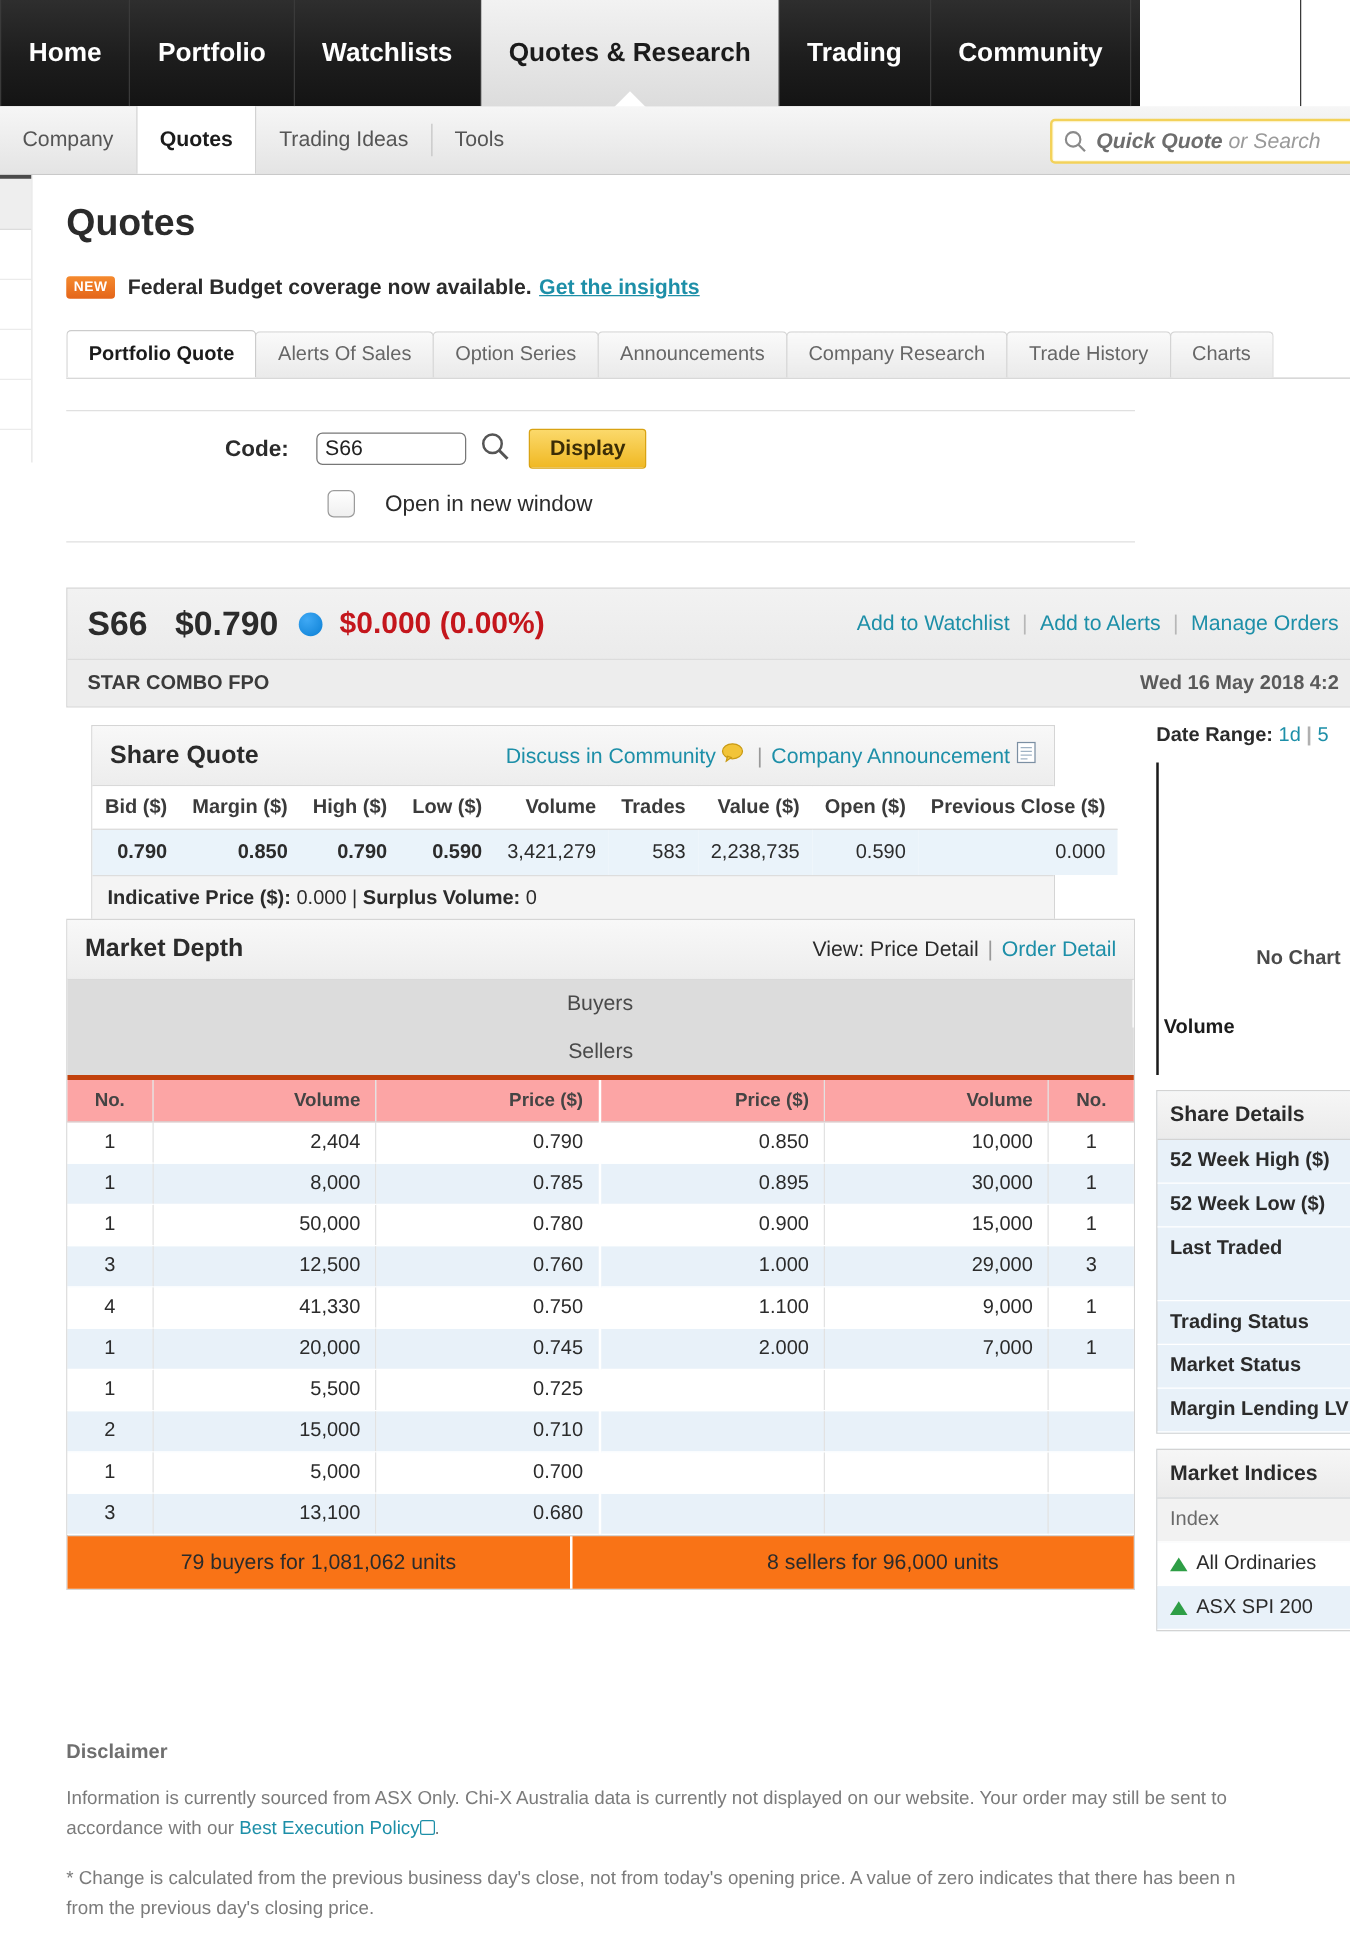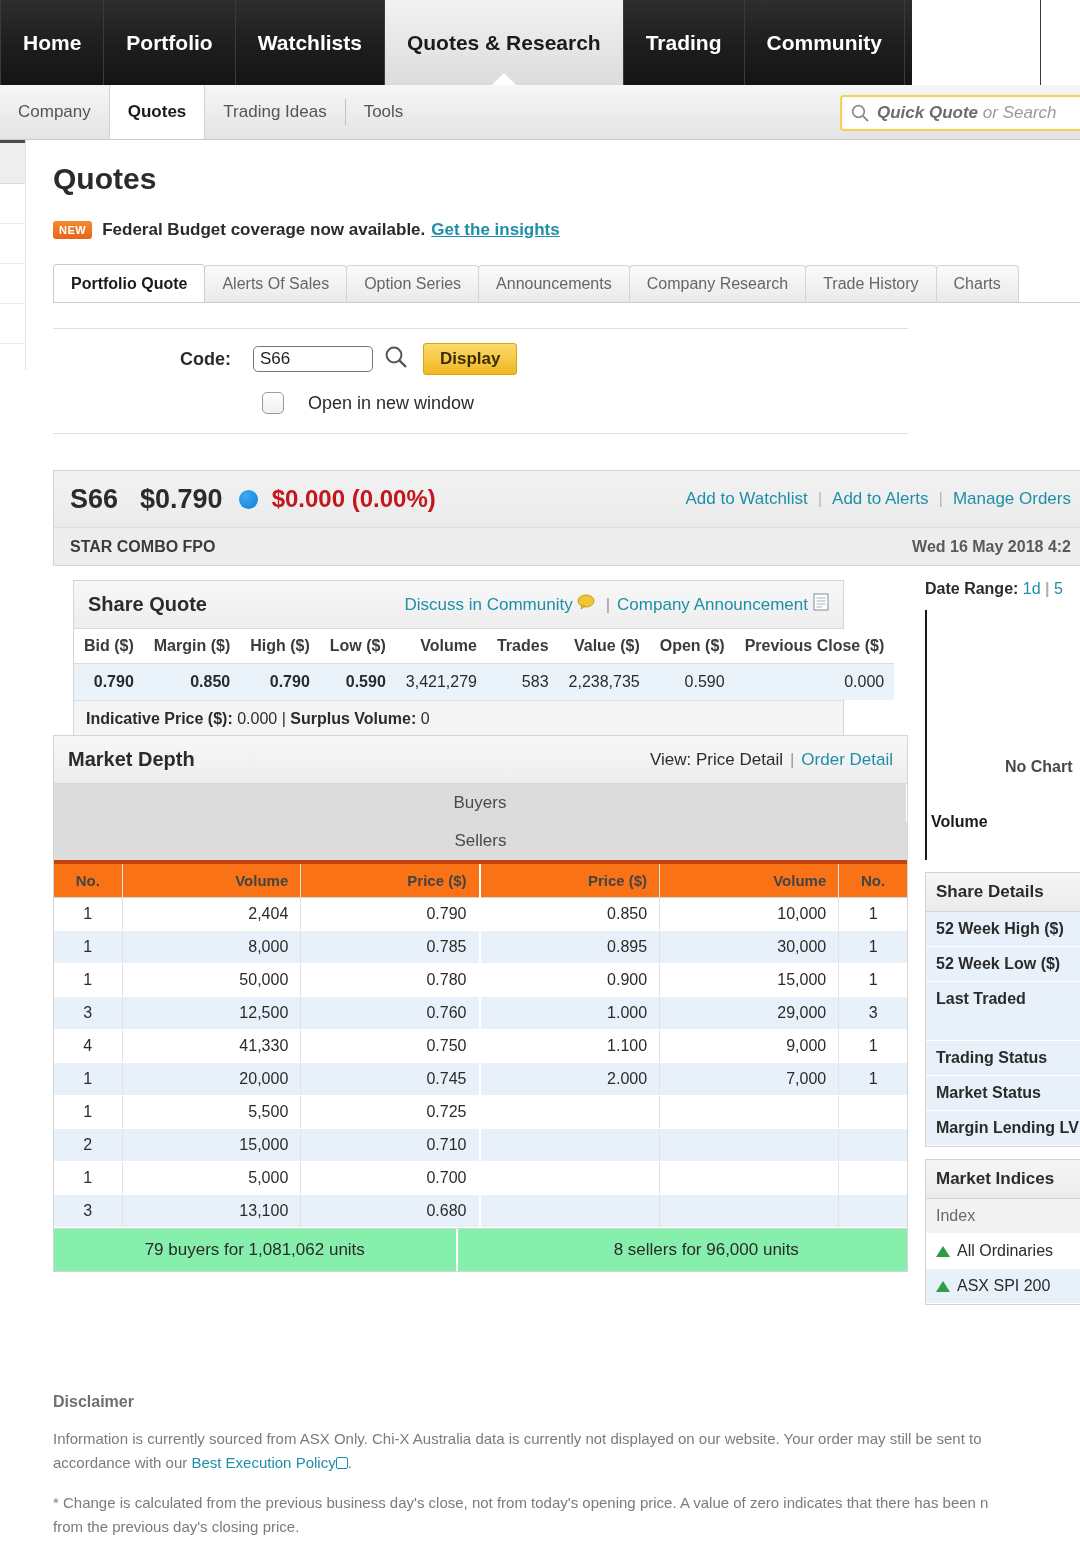--- a/index.html
+++ b/index.html
@@ -210,36 +210,36 @@
   #md-side-head div {
     flex: 1; text-align: center; padding: 9px 0;
     font-size: 17px; color: #4a4a4a;
   }
   #md-side-head div:first-child { border-right: 1px solid #ffffff; }
   #md-tables { display: flex; }
   .depth { width: 50%; border-collapse: collapse; }
   .depth.left { border-right: 2px solid #ffffff; }
   .depth th {
     font-size: 15px; font-weight: bold; color: #444;
-    background: #f97316; padding: 8px 12px;
+    background: #fca5a5; padding: 8px 12px;
     border-bottom: 1px solid #d5d5d5; white-space: nowrap;
   }
   .depth td {
     font-size: 16px; color: #2b2b2b; padding: 7px 12px;
     border-bottom: 1px solid #ffffff; white-space: nowrap;
   }
   .depth tr.alt td { background: #e8f1f9; }
   .depth tr td { background: #ffffff; }
   .depth tr.alt td { background: #e8f1f9; }
   .depth .c-no { width: 16%; text-align: center; border-right: 1px solid #e2e2e2; }
   .depth .c-vol { width: 42%; text-align: right; border-right: 1px solid #e2e2e2; }
   .depth .c-px { width: 42%; text-align: right; }
   .depth.right .c-no { border-right: none; border-left: 1px solid #e2e2e2; }
   .depth.right .c-vol { border-right: none; border-left: 1px solid #e2e2e2; }
-  #md-foot { display: flex; border-top: 1px solid #d5d5d5; background: #86efac; gap: 48px; }
+  #md-foot { display: flex; border-top: 1px solid #d5d5d5; background: #f97316; gap: 48px; }
   #md-foot div {
     flex: 1; text-align: center; padding: 11px 0;
     font-size: 17px; color: #2b2b2b;
   }
   #md-foot div:first-child { border-right: 2px solid #ffffff; }
 
   
   #right-col { position: absolute; left: 925px; top: 440px; width: 175px; }
   #date-range { font-size: 16px; font-weight: bold; color: #2b2b2b; white-space: nowrap; }
   #date-range a { color: #1d8fa8; font-weight: normal; text-decoration: none; }

